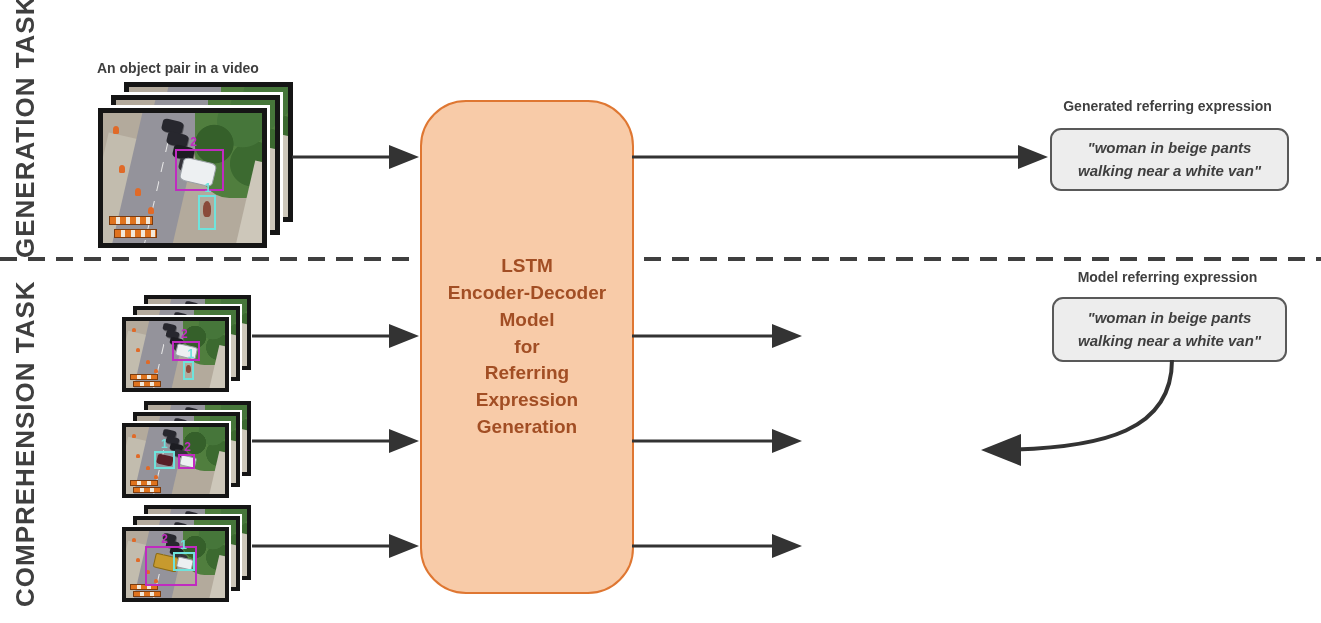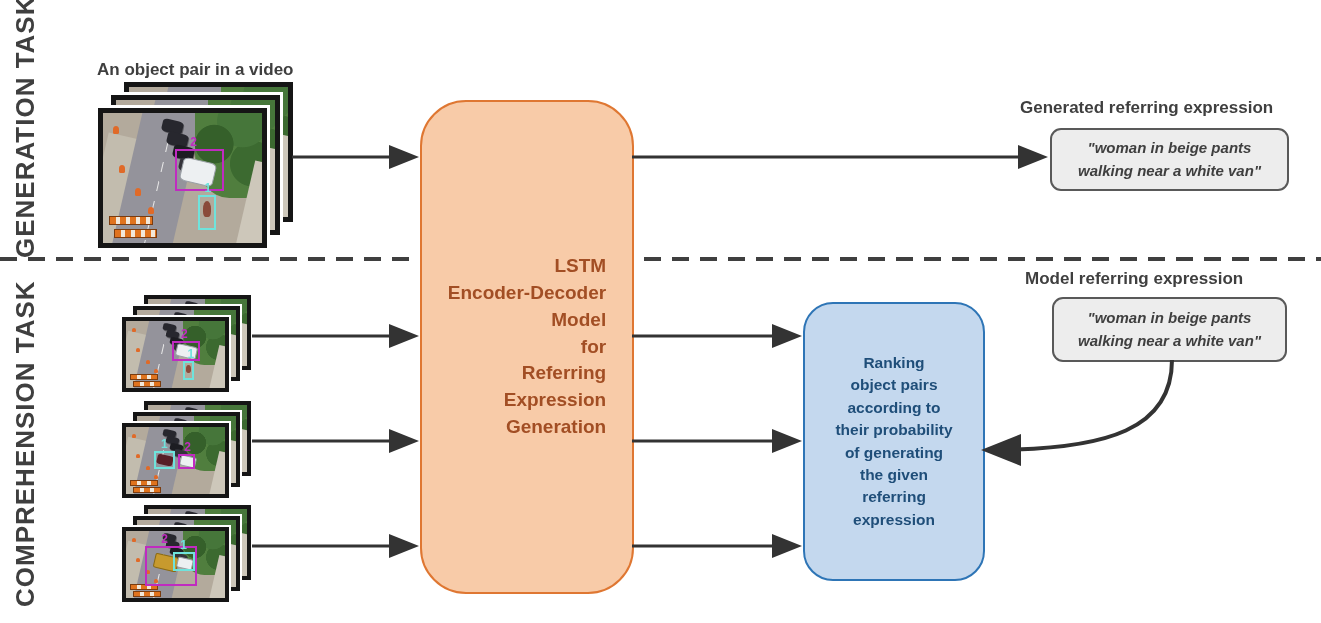--- a/index.html
+++ b/index.html
@@ -21,32 +21,32 @@
   #vlabel-gen{left:4px;top:2px;height:250px;}
   #vlabel-comp{left:4px;top:268px;height:352px;}
 
   
   .divider{
     position:absolute;left:0;top:257px;width:100%;height:4px;z-index:1;
     background:repeating-linear-gradient(90deg,var(--ink,#3F3F3F) 0 17px,transparent 17px 28px);
   }
 
   
-  .caption{position:absolute;font-weight:bold;font-size:17px;color:var(--ink,#3F3F3F);z-index:2;}
+  .caption{position:absolute;font-weight:bold;font-size:14px;color:var(--ink,#3F3F3F);z-index:2;}
   #cap-gen-input{left:97px;top:60px;}
   #cap-comp-input{left:97px;top:271px;}
-  .caption.centered{text-align:left;}
+  .caption.centered{text-align:center;}
   #cap-gen-output{left:1020px;top:98px;width:295px;}
   #cap-query{left:1025px;top:269px;width:285px;}
 
   
   .bigbox{position:absolute;z-index:2;display:flex;align-items:center;justify-content:center;text-align:center;}
   #model-box{
     left:420px;top:100px;width:210px;height:490px;border-radius:46px;
-    background:var(--model-fill,#F8CBA8);border:2px solid var(--model-border,#DF7732);text-align:right;
+    background:var(--model-fill,#F8CBA8);border:2px solid var(--model-border,#DF7732);
   }
   #model-box .boxtext{color:var(--model-text,#A24E24);font-weight:bold;font-size:19px;line-height:1.42;white-space:pre-line;}
   #ranking-box{
     left:803px;top:302px;width:178px;height:275px;border-radius:30px;
     background:var(--ranking-fill,#C4D8EE);border:2px solid var(--ranking-border,#2E75B6);
   }
   #ranking-box .boxtext{color:var(--ranking-text,#1F4E79);font-weight:bold;font-size:15.5px;line-height:1.45;white-space:pre-line;}
 
   
   .expr-box{
@@ -376,30 +376,20 @@
   <div class="bigbox" id="model-box">
     <div class="boxtext">LSTM
 Encoder-Decoder
 Model
 for
 Referring
 Expression
 Generation</div>
   </div>
 
-  <div class="bigbox" id="ranking-box">
-    <div class="boxtext">Ranking
-object pairs
-according to
-their probability
-of generating
-the given
-referring
-expression</div>
-  </div>
 
   <div class="expr-box" id="gen-output-box">
     <div class="expr-text">"woman in beige pants
 walking near a white van"</div>
   </div>
 
   <div class="expr-box" id="query-box">
     <div class="expr-text">"woman in beige pants
 walking near a white van"</div>
   </div>

